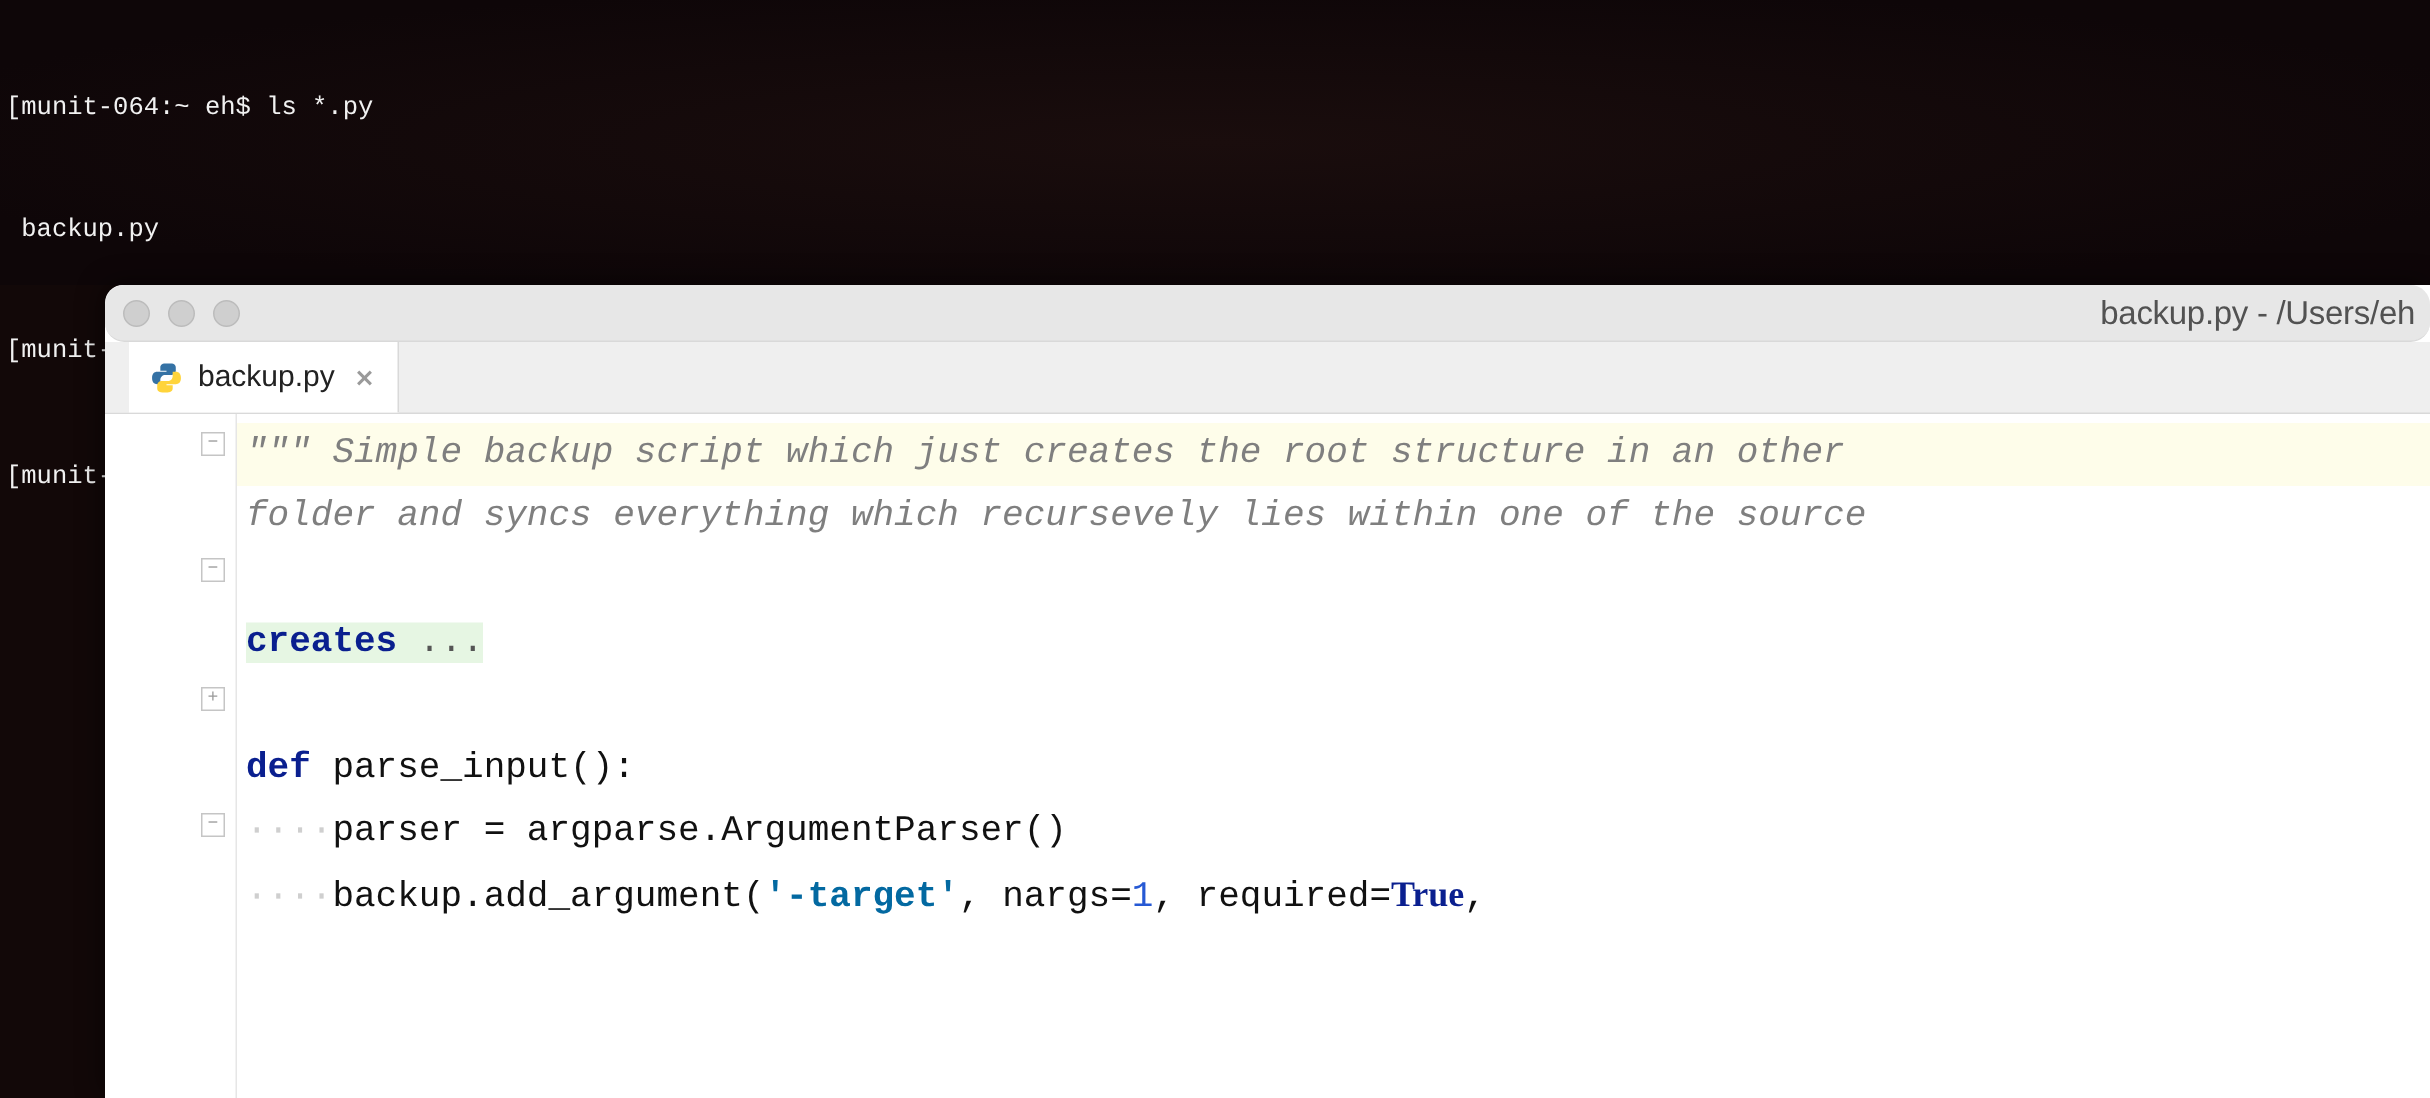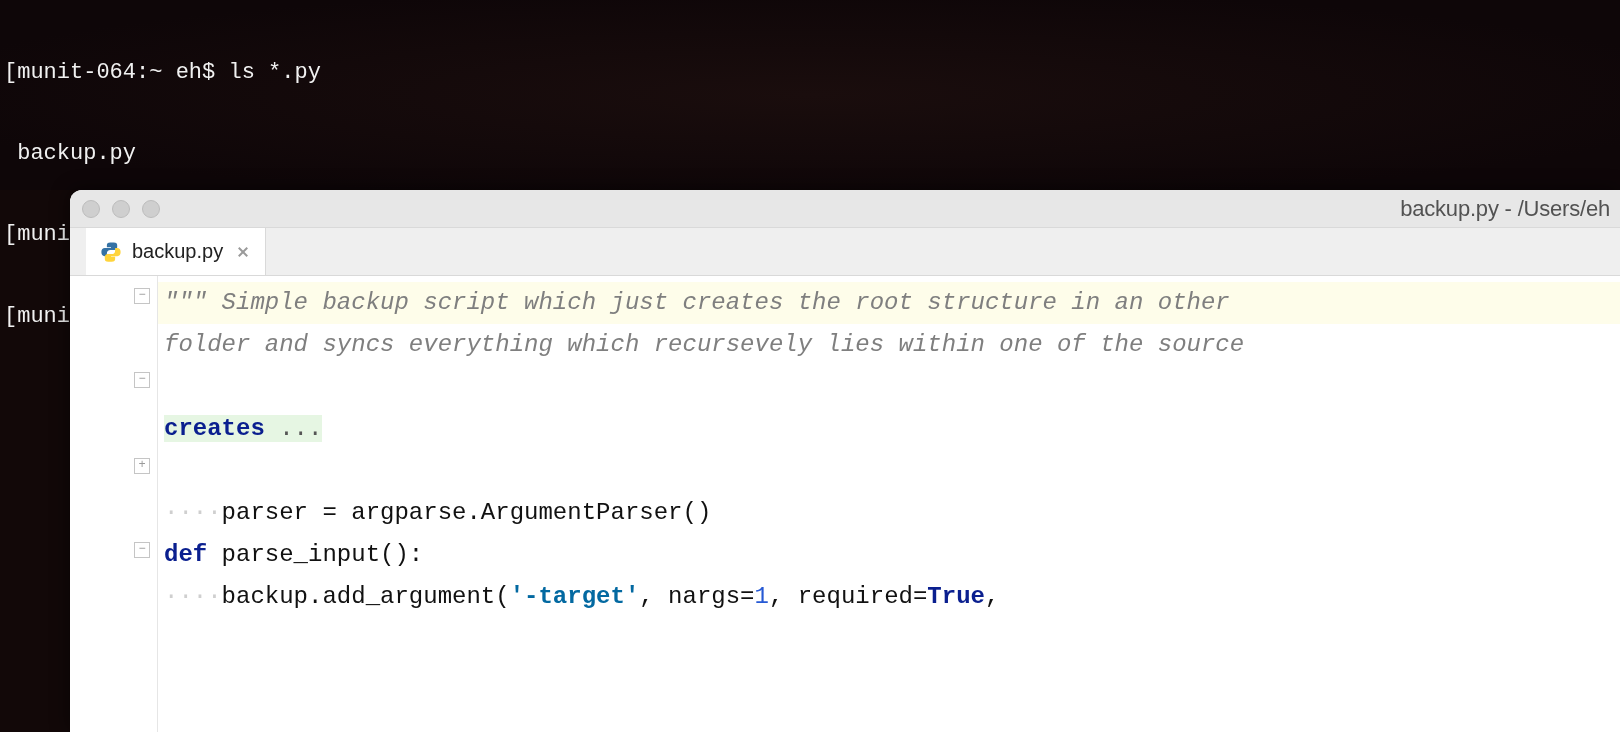--- a/index.html
+++ b/index.html
@@ -11,21 +11,21 @@
     background: #120808;
   }
 
   
   .terminal {
     width: 100%;
     height: 190px;
     padding: 5px 4px;
     background: radial-gradient(ellipse at center, #1a0d0d 0%, #0e0608 80%);
     color: #f1f1f1;
-    font-size: 22px;
+    font-size: 17px;
     line-height: 27px;
     white-space: pre;
   }
   .term-line { display: block; }
   .term-cursor {
     display: inline-block;
     width: 12px;
     height: 22px;
     border: 1px solid #ffffff;
     margin-left: 2px;
@@ -45,20 +45,21 @@
     overflow: hidden;
   }
   .titlebar {
     height: 38px;
     background: #e7e7e7;
     border-bottom: 1px solid #d9d9d9;
     display: flex;
     align-items: center;
     padding: 0 12px;
     position: relative;
+    border-radius: 13px;
   }
   .traffic-lights {
     display: flex;
     gap: 12px;
   }
   .traffic-light {
     width: 18px;
     height: 18px;
     border-radius: 50%;
     background: #cfcfcf;
@@ -152,21 +153,21 @@
   }
   .doc { color: #7f7f7f; font-style: italic; }
   .kw { color: #0a1f8f; font-weight: 700; }
   .import-fold {
     background: #e6f6e3;
     display: inline;
   }
   .import-ell { color: #555; }
   .str { color: #0369a1; font-weight: 700; }
   .num { color: #2659d4; }
-  .bool { color: #0a1f8f; font-weight: 700; }
+  .bool { color: #0a1f8f; font-weight: 700; font-family: Liberation Serif, serif; }
   .dots { color: #cfcfcf; }
 
   .gutter .fold {
     position: absolute;
     left: 64px;
     width: 16px; height: 16px;
     border: 1px solid #c5c5c5;
     background: #ffffff;
     font-size: 12px;
     line-height: 13px;
@@ -244,23 +245,23 @@
 
       <div class="line doc-first"><span class="doc">""" </span><span class="doc">Simple backup script which just creates the root structure in an other</span></div>
       <div class="line"><span class="doc">folder and syncs everything which recursevely lies within one of the source</span></div>
 
       <div class="line">&nbsp;</div>
 
       <div class="line"><span class="import-fold"><span class="kw">creates </span><span class="import-ell">...</span></span></div>
 
       <div class="line">&nbsp;</div>
 
+      <div class="line"><span class="kw">def </span><span>parse_input():</span></div>
+
       <div class="line"><span class="dots">····</span><span>parser = argparse.ArgumentParser()</span></div>
-
-      <div class="line"><span class="kw">def </span><span>parse_input():</span></div>
 
       <div class="line"><span class="dots">····</span><span>backup.add_argument(</span><span class="str">'-target'</span><span>, nargs=</span><span class="num">1</span><span>, required=</span><span class="bool">True</span><span>,</span></div>
 
 
     </div>
   </div>
 </div>
 
 <div class="watermark">
   <span>9553下载</span>

